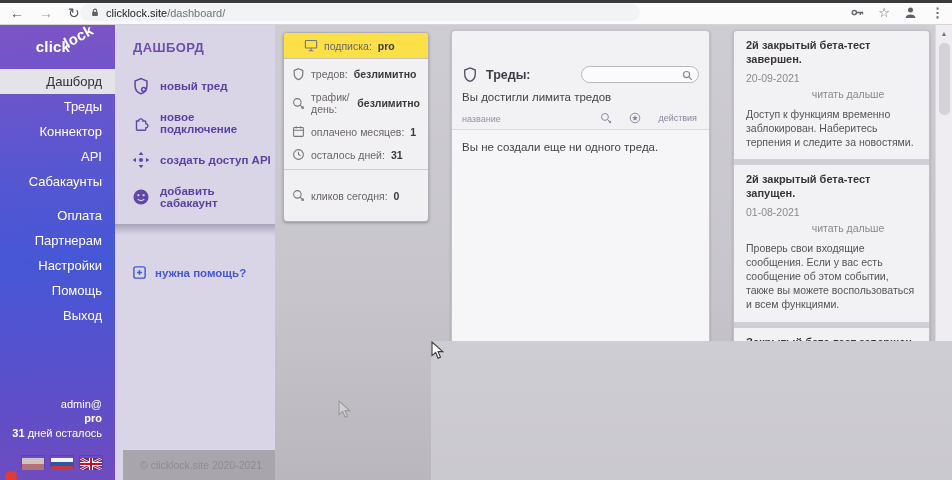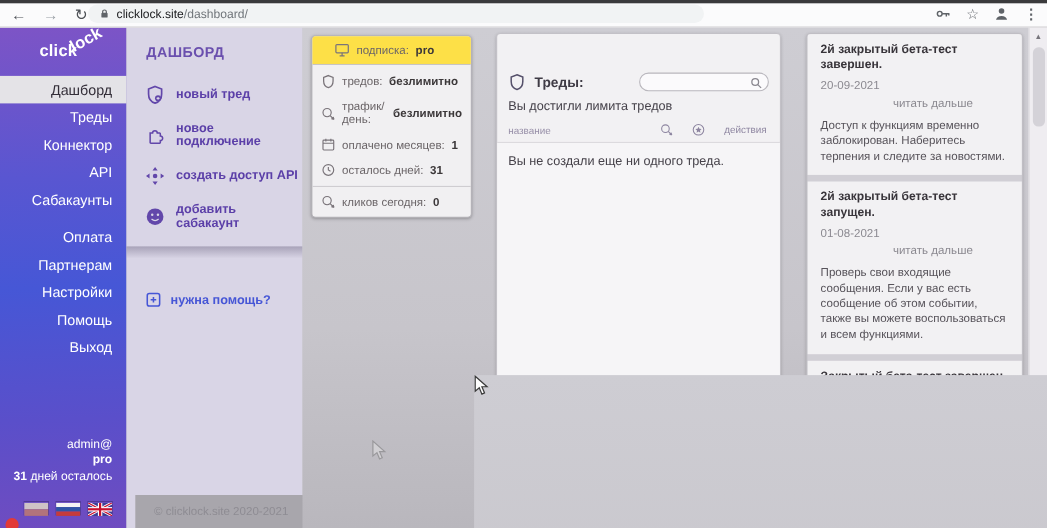--- a/index.html
+++ b/index.html
@@ -48,21 +48,21 @@
 
   
   .main { position:absolute; left:275px; width:660px; top:0; height:100%;
     background:linear-gradient(180deg,#cecdd3 0%, #c7c5cb 60%, #b9b7bd 100%); }
 
   
   .stats-card { position:absolute; left:8px; top:7px; width:146px; background:#f1f0f2; border:1px solid #b3b1b7; border-radius:4px; box-shadow:0 1px 3px rgba(0,0,0,.28); font-size:10.5px; color:#6b6568; }
   .stats-header { display:flex; align-items:center; gap:6px; padding:6px 20px; background:#fde047; border-bottom:1px solid #c2c0c4; border-radius:3px 3px 0 0; }
   .stats-row { display:flex; align-items:center; gap:6px; padding:5px 8px; }
   .stats-row.first { padding-top:8px; }
-  .stats-row.footer { border-top:1px solid #cfcdd1; margin-top:3px; padding:7px 8px;text-align:right; }
+  .stats-row.footer { border-top:1px solid #cfcdd1; margin-top:3px; padding:19px 8px;text-align:right; }
   .stat-val { font-weight:bold; color:#3c383a; }
   .stats-card svg { flex:0 0 auto; color:#7a747a; }
 
   
   .threads-panel { position:absolute; left:176px; top:5px; width:259px; bottom:6px; background:#f2f1f3; border:1px solid #c3c1c7; border-radius:4px; box-shadow:0 1px 3px rgba(0,0,0,.2); display:flex; flex-direction:column; }
   .threads-header { display:flex; align-items:center; gap:8px; padding:9px 10px 5px;margin-top:26px; }
   .threads-title { font-weight:bold; font-size:12.5px; color:#3f3b45; }
   .search-box { margin-left:auto; width:118px; height:17px; background:#fbfafc; border:1px solid #b9b7bd; border-radius:9px; position:relative; }
   .search-box input { position:absolute; inset:0; border:none; background:transparent; outline:none; font-size:10px; padding:0 20px 0 8px; width:100%; color:#444; }
   .search-box .mag { position:absolute; right:5px; top:2.5px; }

